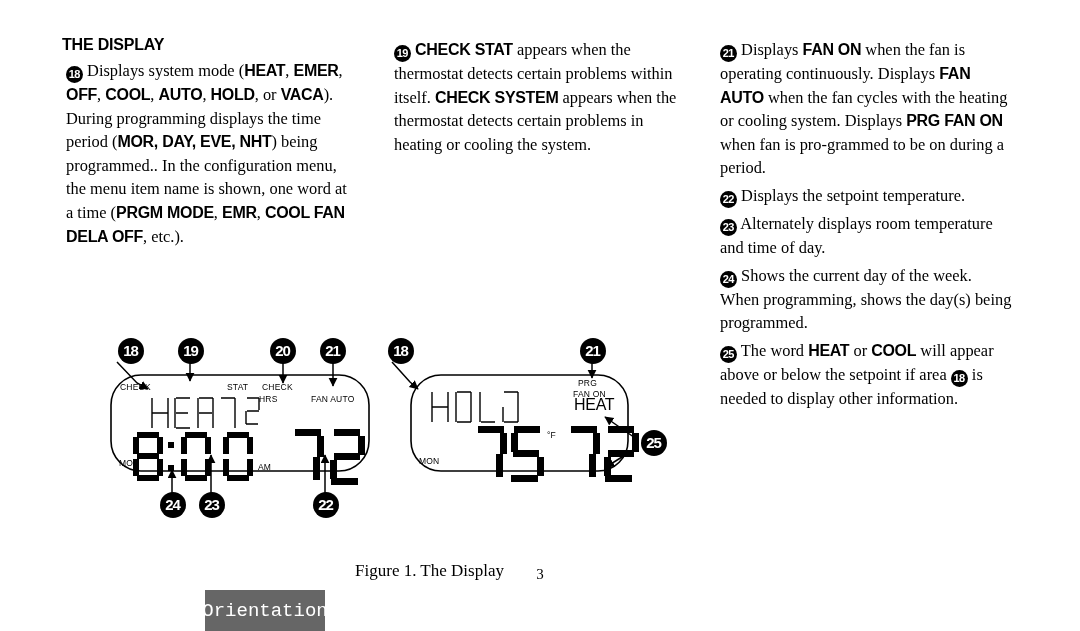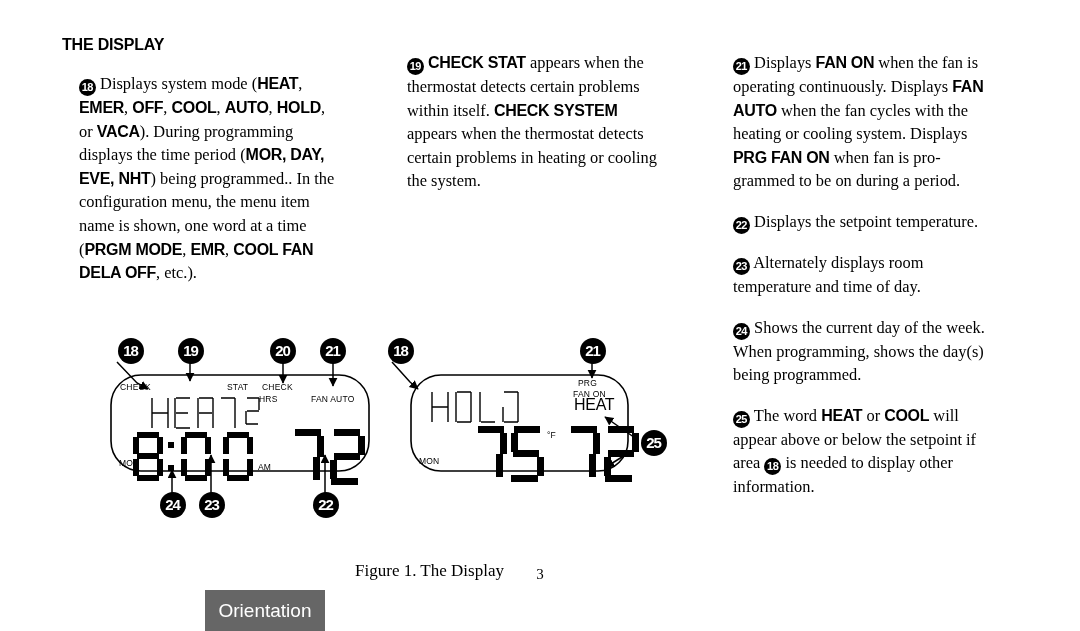--- a/index.html
+++ b/index.html
@@ -31,21 +31,21 @@
   #col3 { left: 716px; width: 300px; }
 
   .heading {
     font-family: "Liberation Sans", sans-serif;
     font-weight: bold;
     font-size: 16px;
     letter-spacing: -0.2px;
     margin: 0 0 1px 0;
     line-height: 21px;
   }
-  .para { margin: 17px; }
+  .para { margin: 4px; }
   .b {
     font-family: "Liberation Sans", sans-serif;
     font-weight: bold;
     font-size: 16px;
     letter-spacing: -0.3px;
   }
 
   
   .bullet {
     display: inline-block;
@@ -132,21 +132,21 @@
     font-size: 15px;
   }
   #tab {
     position: absolute;
     left: 205px;
     top: 590px;
     width: 120px;
     height: 41px;
     background: #666666;
     color: #ffffff;
-    font-family: Liberation Sans, sans-serif;
+    font-family: Liberation Mono, monospace;
     font-size: 19px;
     display: flex;
     align-items: center;
     justify-content: center;
   }
 </style>
 </head>
 <body>
 
 <div class="col" id="col1">

